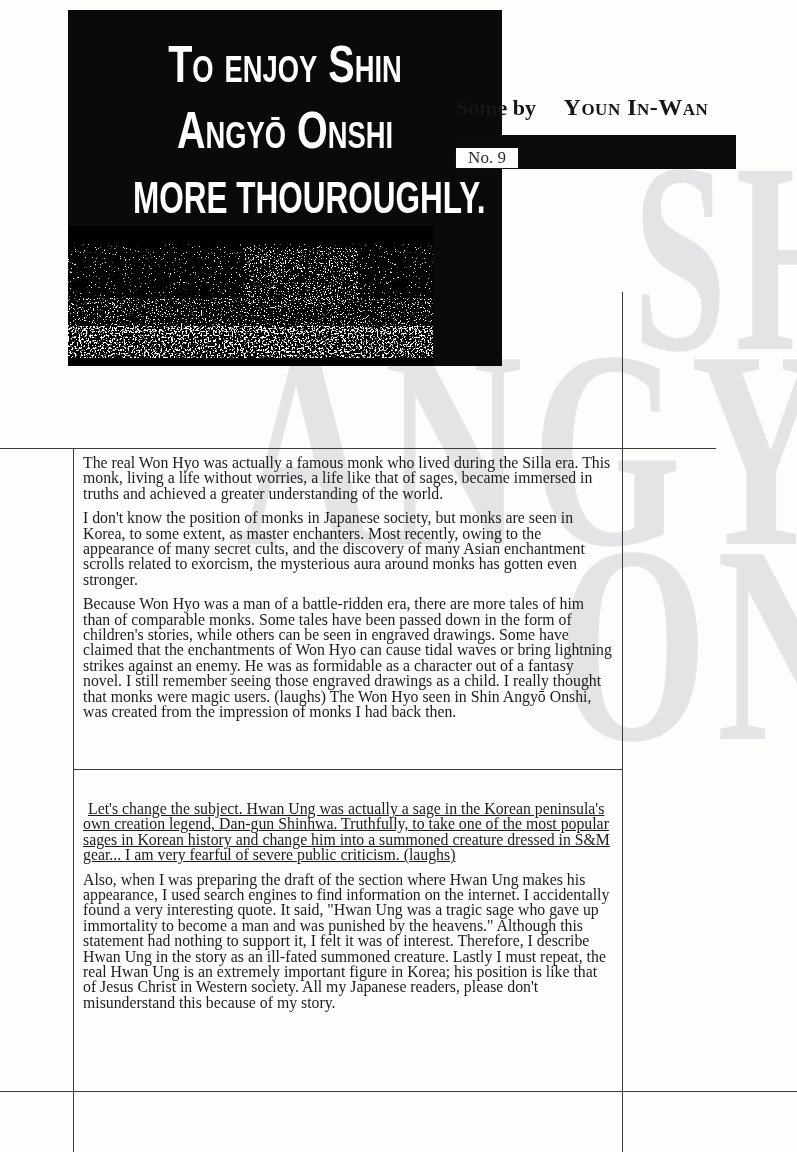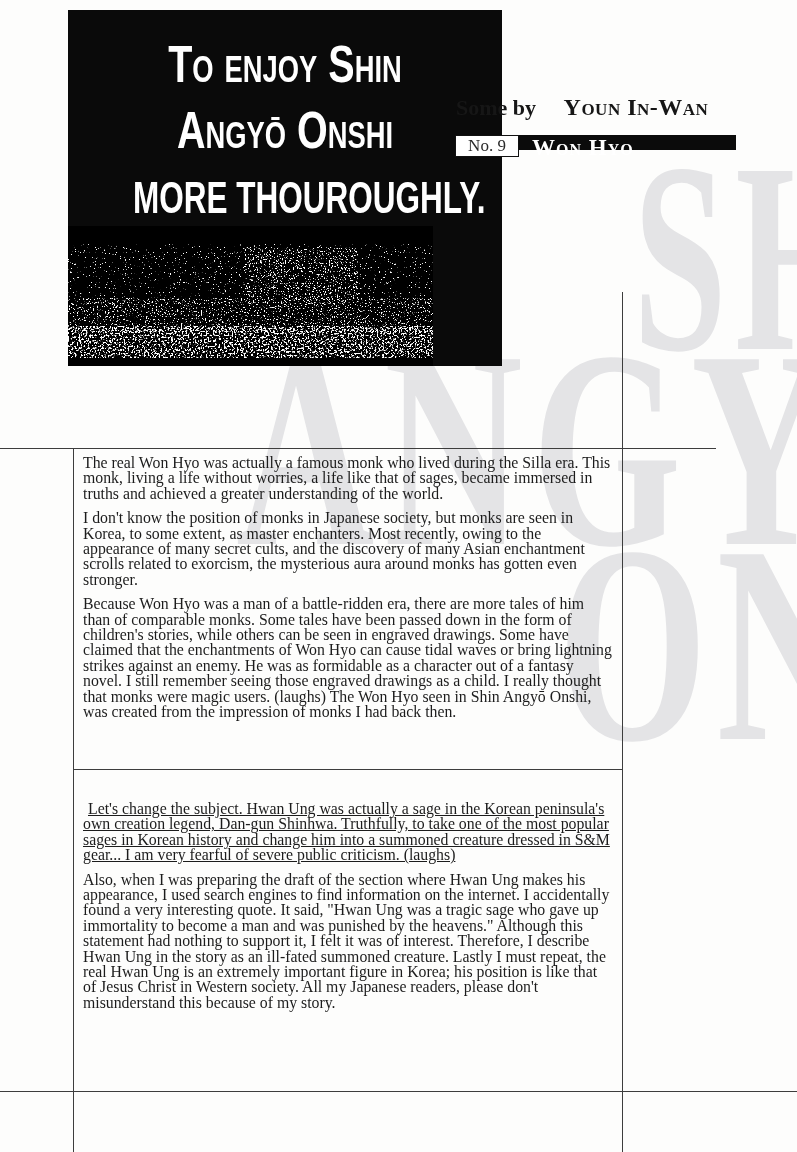--- a/index.html
+++ b/index.html
@@ -40,22 +40,22 @@
   .tl2 { margin-top:10px; font-size:52px; transform:scaleX(0.76); }
   .tl3 { margin-top:16px; font-size:45px; transform:scaleX(0.70); letter-spacing:0; }
   .cityscape { position:absolute; left:0; bottom:0; display:block; }
   
   .byline {
     position:absolute; left:456px; top:94px; z-index:3;
     font-weight:bold; font-size:22px; color:#161616; white-space:nowrap;
   }
   .byline .author { font-variant:small-caps; font-size:24px; margin-left:22px; letter-spacing:0.5px; }
   .issue-bar {
-    position:absolute; left:455px; top:135px; width:281px; height:15px;
-    background:#0b0b0b; z-index:3; display:flex; align-items:flex-start;
+    position:absolute; left:455px; top:135px; width:281px; height:34px;
+    background:#0b0b0b; z-index:3; display:flex; align-items:flex-end;
   }
   .issue-no {
     width:64px; background:#ffffff; border:1px solid #111; box-sizing:border-box;
     display:flex; align-items:center; justify-content:center;
     font-size:17px; color:#2b2b2b;
   }
   .issue-title {
     flex:1; display:flex; align-items:center; padding-left:13px;
     color:#ffffff; font-weight:bold; font-variant:small-caps;
     font-size:23px; letter-spacing:1px;
@@ -112,21 +112,20 @@
     </svg>
   </div>
 
   <div class="byline">
     <span>Some by</span>
     <span class="author">Youn In-Wan</span>
   </div>
 
   <div class="issue-bar">
     <span class="issue-no">No. 9</span>
-    <span class="issue-title">Won Hyo</span>
   </div>
 
   <div class="cell cell-1">
     <p>The real Won Hyo was actually a famous monk who lived during the Silla era. This monk, living a life without worries, a life like that of sages, became immersed in truths and achieved a greater understanding of the world.</p>
     <p>I don't know the position of monks in Japanese society, but monks are seen in Korea, to some extent, as master enchanters. Most recently, owing to the appearance of many secret cults, and the discovery of many Asian enchantment scrolls related to exorcism, the mysterious aura around monks has gotten even stronger.</p>
     <p>Because Won Hyo was a man of a battle-ridden era, there are more tales of him than of comparable monks. Some tales have been passed down in the form of children's stories, while others can be seen in engraved drawings. Some have claimed that the enchantments of Won Hyo can cause tidal waves or bring lightning strikes against an enemy. He was as formidable as a character out of a fantasy novel. I still remember seeing those engraved drawings as a child. I really thought that monks were magic users. (laughs) The Won Hyo seen in Shin Angyō Onshi, was created from the impression of monks I had back then.</p>
   </div>
 
   <div class="cell cell-2">
     <p class="indent">Let's change the subject. Hwan Ung was actually a sage in the Korean peninsula's own creation legend, Dan-gun Shinhwa. Truthfully, to take one of the most popular sages in Korean history and change him into a summoned creature dressed in S&amp;M gear... I am very fearful of severe public criticism. (laughs)</p>

